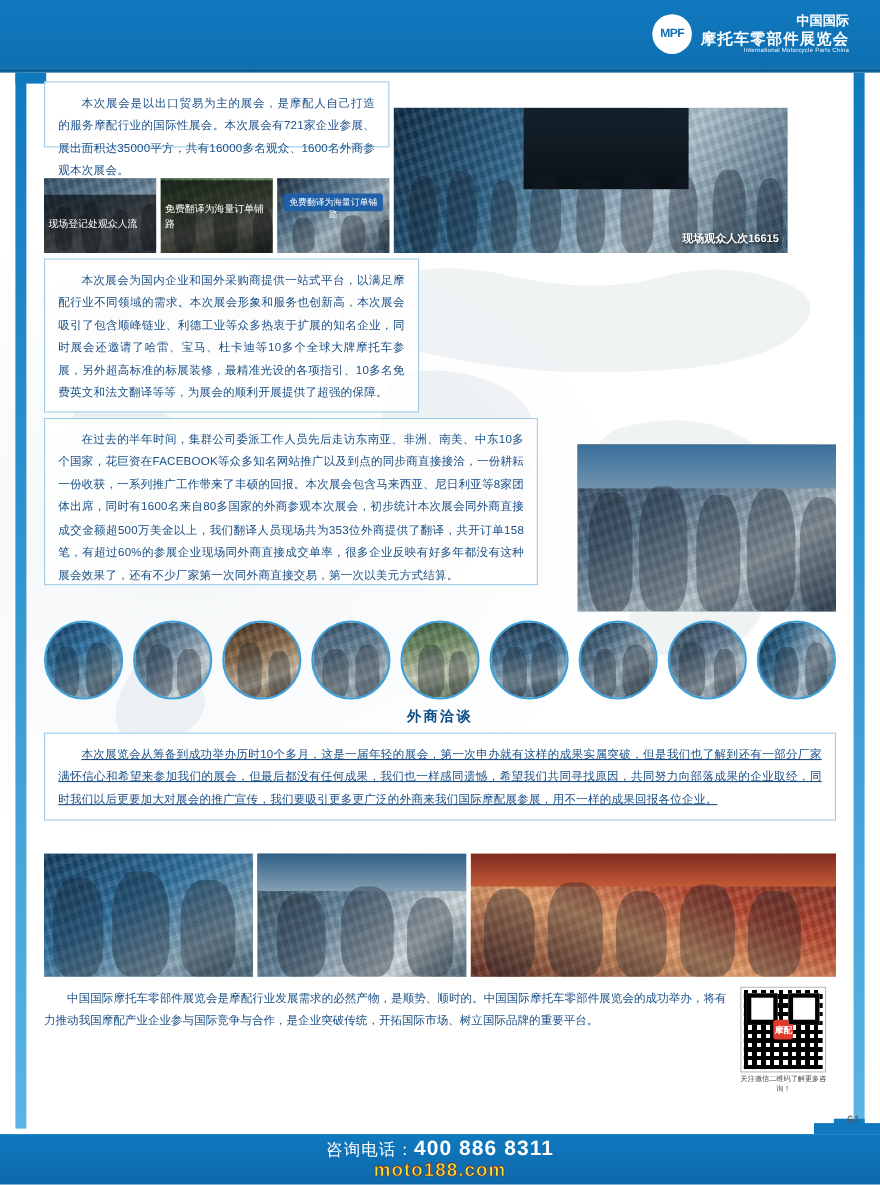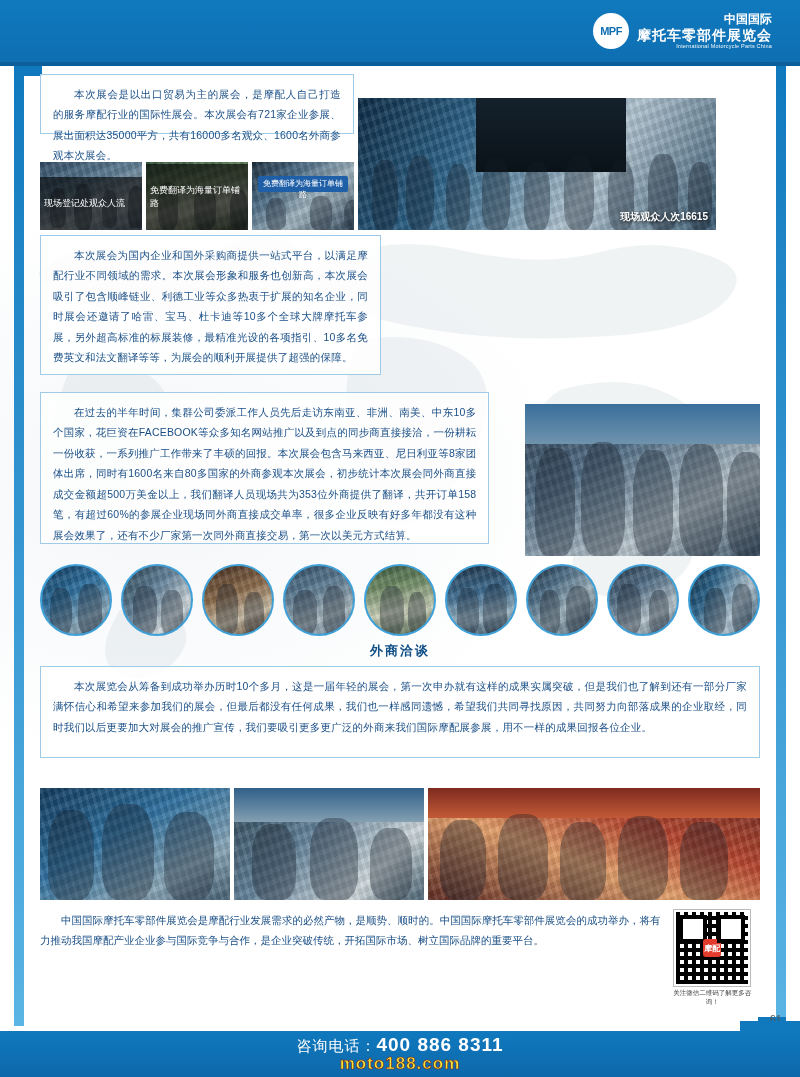--- a/index.html
+++ b/index.html
@@ -337,21 +337,21 @@
         <div class="bigcap">现场观众人次16615</div>
       </div>
     </div>
 
     <div class="row" style="margin-top:5px;align-items:flex-start;">
       <div class="txtbox" style="width:341px;height:140px;">
         <p>本次展会为国内企业和国外采购商提供一站式平台，以满足摩配行业不同领域的需求。本次展会形象和服务也创新高，本次展会吸引了包含顺峰链业、利德工业等众多热衷于扩展的知名企业，同时展会还邀请了哈雷、宝马、杜卡迪等10多个全球大牌摩托车参展，另外超高标准的标展装修，最精准光设的各项指引、10多名免费英文和法文翻译等等，为展会的顺利开展提供了超强的保障。</p>
       </div>
     </div>
 
-    <div class="row" style="margin-top:5px;align-items:center;gap:36px;">
+    <div class="row" style="margin-top:5px;align-items:flex-start;gap:36px;">
       <div class="txtbox" style="width:470px;height:152px;">
         <p>在过去的半年时间，集群公司委派工作人员先后走访东南亚、非洲、南美、中东10多个国家，花巨资在FACEBOOK等众多知名网站推广以及到点的同步商直接接洽，一份耕耘一份收获，一系列推广工作带来了丰硕的回报。本次展会包含马来西亚、尼日利亚等8家团体出席，同时有1600名来自80多国家的外商参观本次展会，初步统计本次展会同外商直接成交金额超500万美金以上，我们翻译人员现场共为353位外商提供了翻译，共开订单158笔，有超过60%的参展企业现场同外商直接成交单率，很多企业反映有好多年都没有这种展会效果了，还有不少厂家第一次同外商直接交易，第一次以美元方式结算。</p>
       </div>
       <div class="photo ph-g" style="width:246px;height:152px;">
         <div class="noise"></div>
         <div style="position:absolute;left:0;top:0;right:0;height:40px;background:linear-gradient(180deg,#3a6f9c,#6f93ad);"></div>
         <div class="figs">
           <i style="left:10px;top:44px;width:40px;height:108px;"></i>
           <i style="left:56px;top:38px;width:44px;height:114px;"></i>
           <i style="left:108px;top:46px;width:40px;height:106px;"></i>
@@ -423,21 +423,21 @@
             <div class="noise"></div>
             <div class="figs">
               <i style="left:14px;top:22px;width:22px;height:46px;"></i>
               <i style="left:42px;top:18px;width:20px;height:50px;"></i>
             </div>
           </div>
       </div>
       <div class="circle-caption">外商洽谈</div>
     </div>
 
-    <div class="txtbox" style="margin-top:6px;width:720px;height:92px;">
+    <div class="txtbox" style="margin-top:6px;width:720px;height:80px;text-decoration:underline;">
       <p>本次展览会从筹备到成功举办历时10个多月，这是一届年轻的展会，第一次申办就有这样的成果实属突破，但是我们也了解到还有一部分厂家满怀信心和希望来参加我们的展会，但最后都没有任何成果，我们也一样感同遗憾，希望我们共同寻找原因，共同努力向部落成果的企业取经，同时我们以后更要加大对展会的推广宣传，我们要吸引更多更广泛的外商来我们国际摩配展参展，用不一样的成果回报各位企业。</p>
     </div>
 
     <div class="row" style="margin-top:6px;">
       <div class="photo ph-b" style="width:190px;height:112px;">
         <div class="noise"></div>
         <div class="figs">
           <i style="left:8px;top:22px;width:46px;height:90px;"></i>
           <i style="left:62px;top:16px;width:52px;height:96px;"></i>
           <i style="left:124px;top:24px;width:50px;height:88px;"></i>

